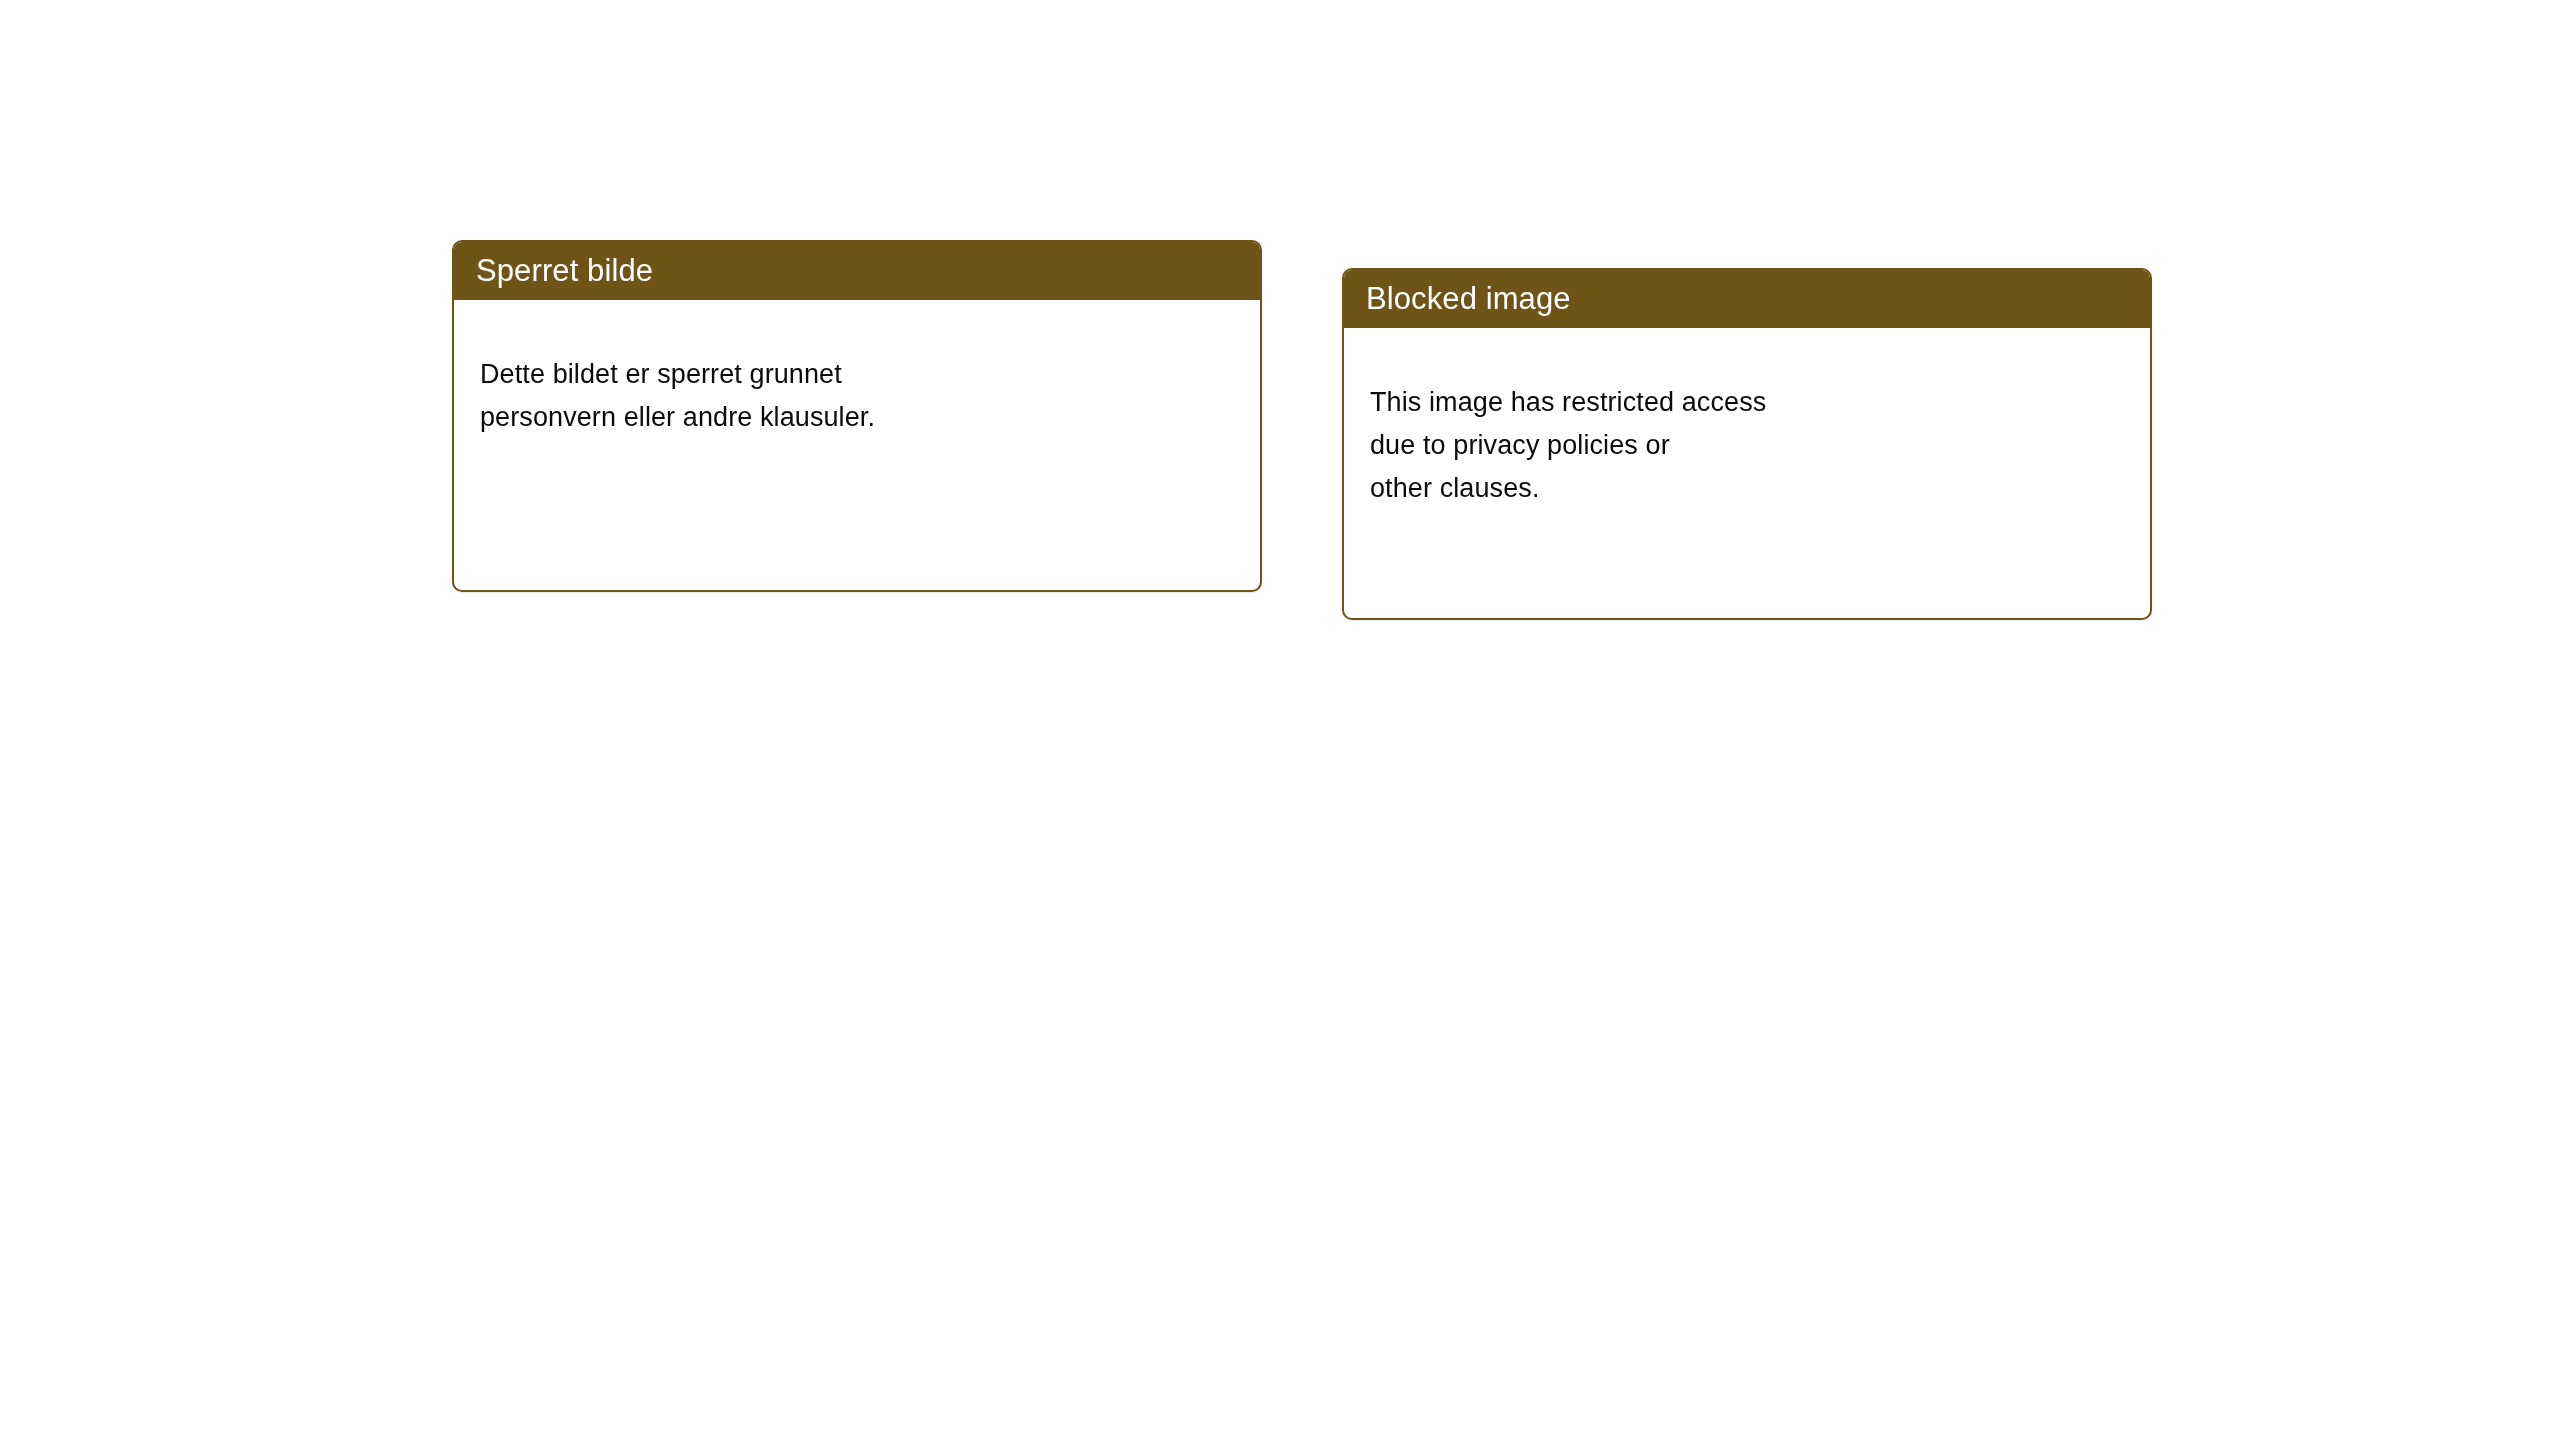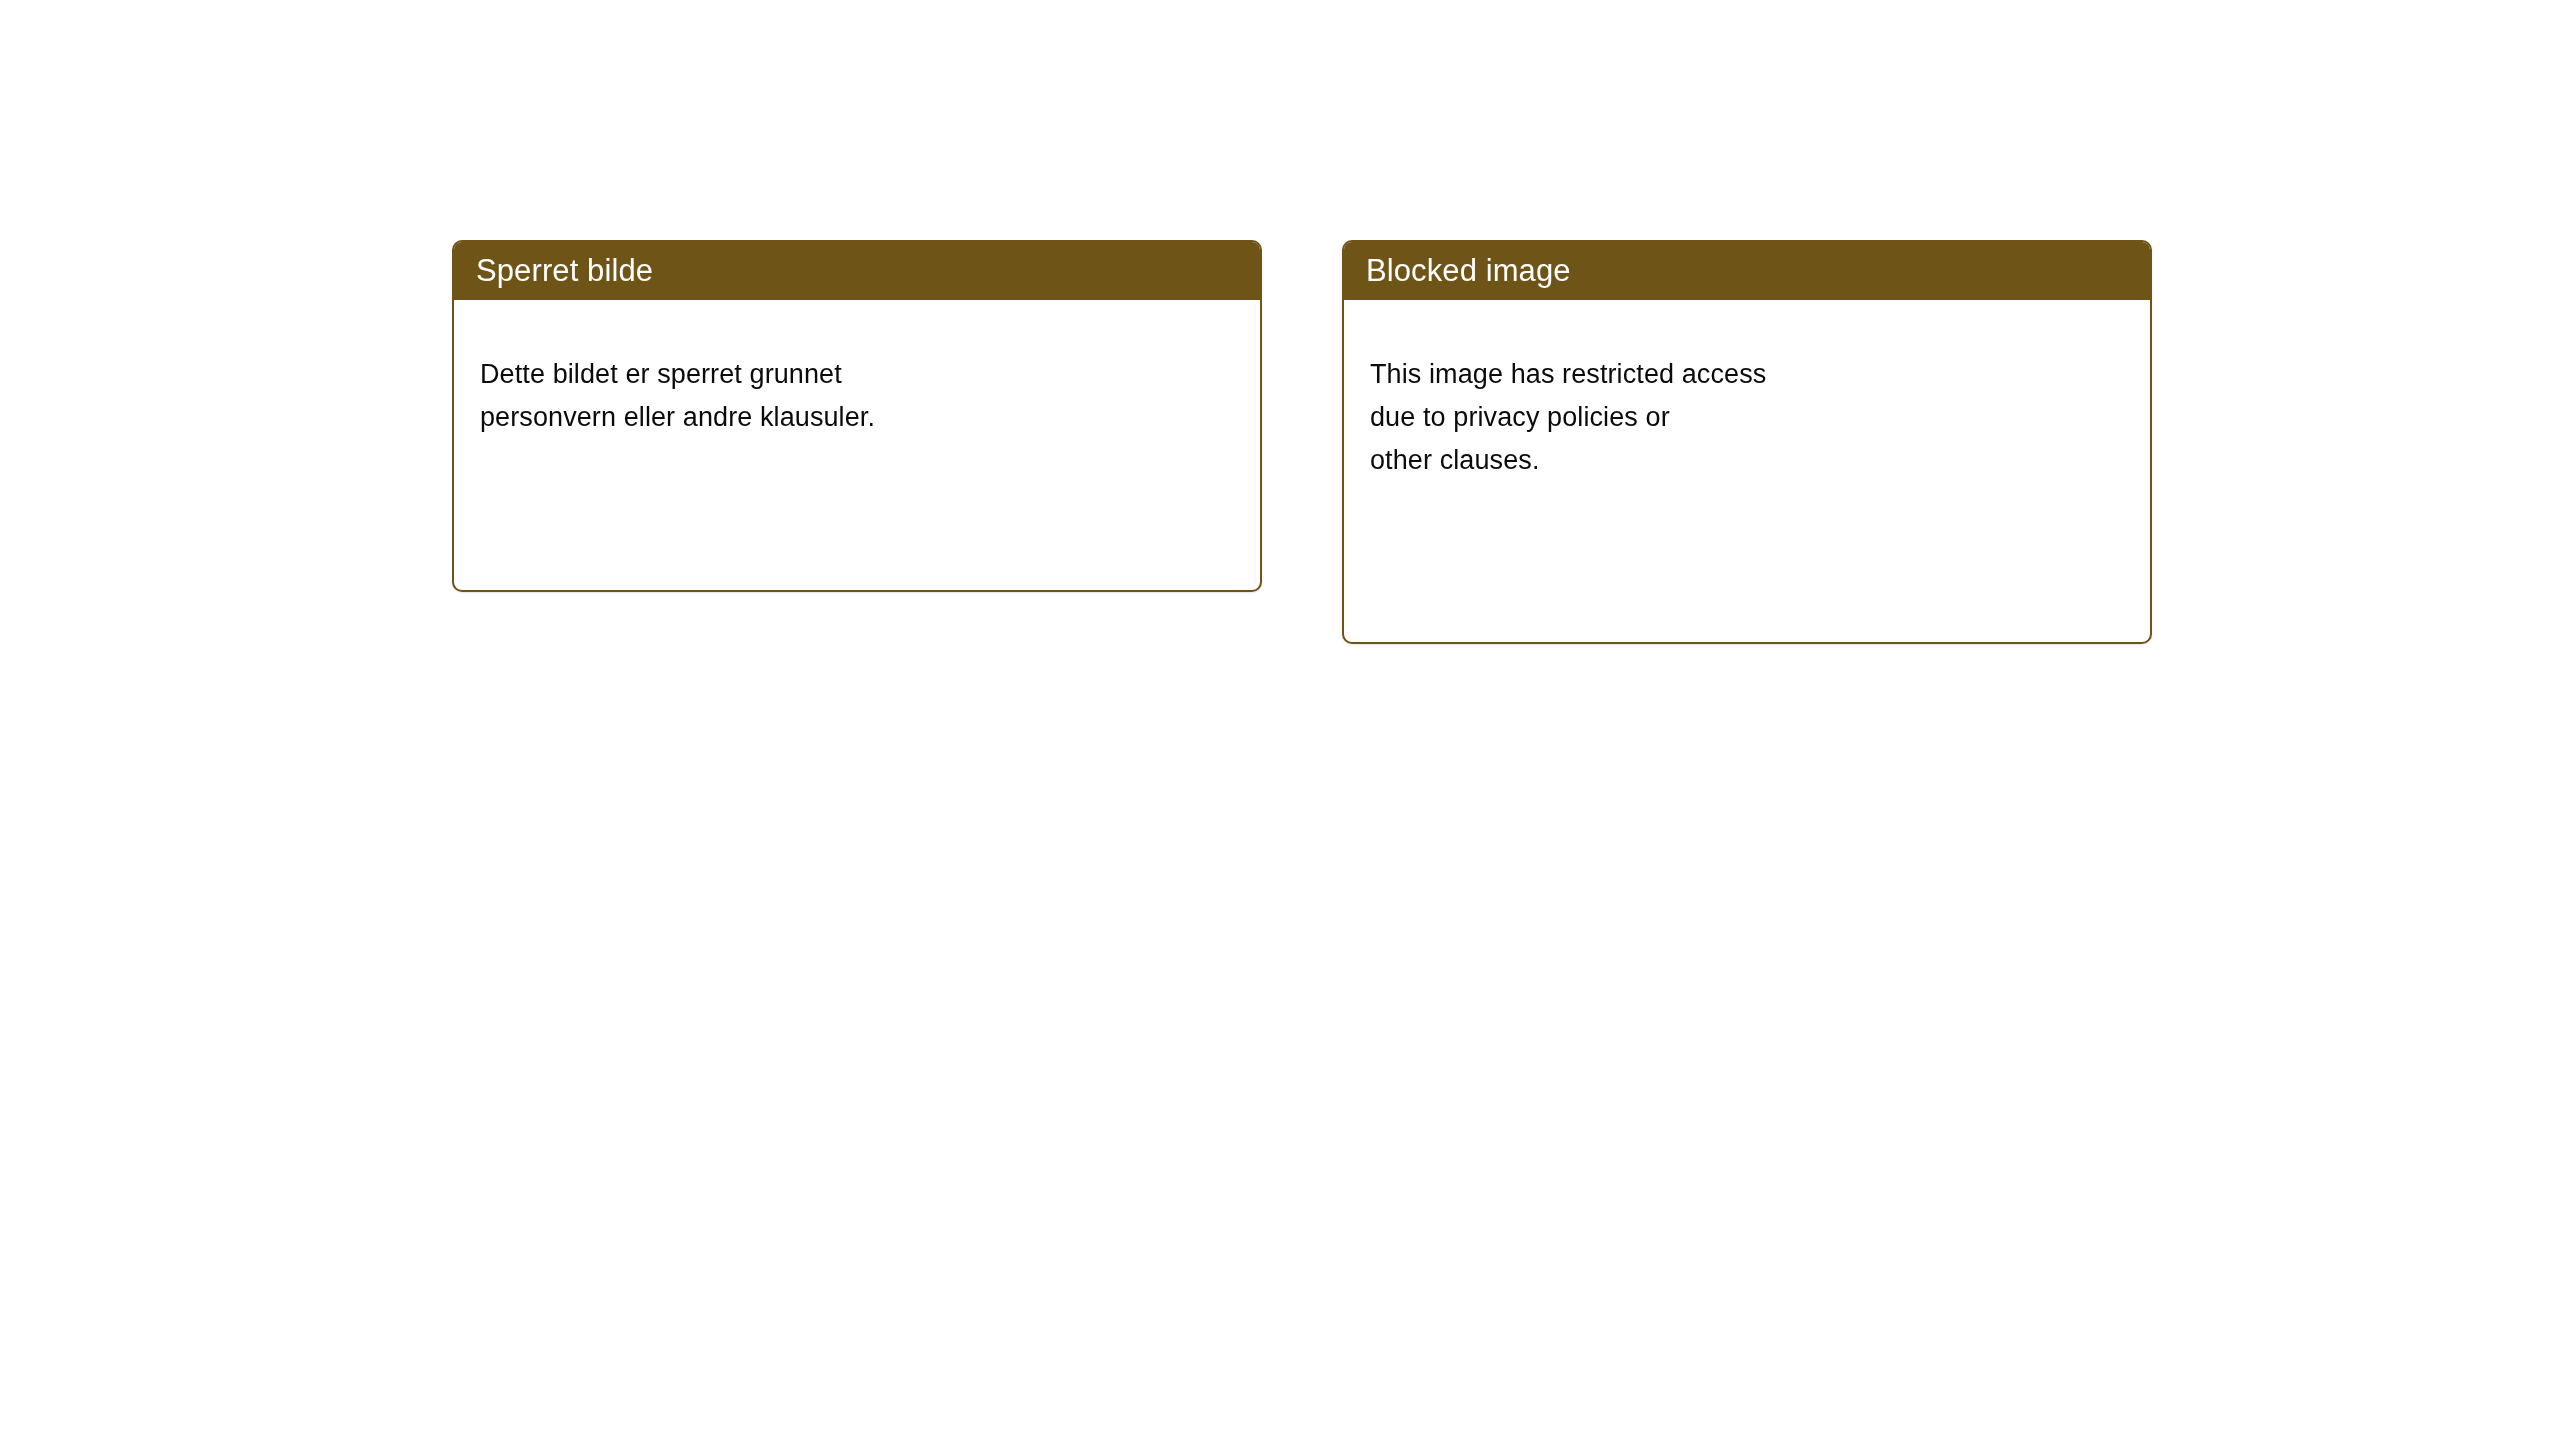--- a/index.html
+++ b/index.html
@@ -35,21 +35,22 @@
     border-radius: 10px;
     overflow: hidden;
     box-shadow: 0 1px 2px rgba(0,0,0,0.10);
   }
   .notice-card.card-no {
     width: 810px;
     height: 352px;
   }
   .notice-card.card-en {
     width: 810px;
-    height: 404px;
+    height: 352px;
+    margin-top: 28px;
   }
   .card-header {
     background: #6f5417;
     color: #ffffff;
     height: 58px;
     display: flex;
     align-items: center;
     padding: 0 22px;
     box-sizing: border-box;
   }

